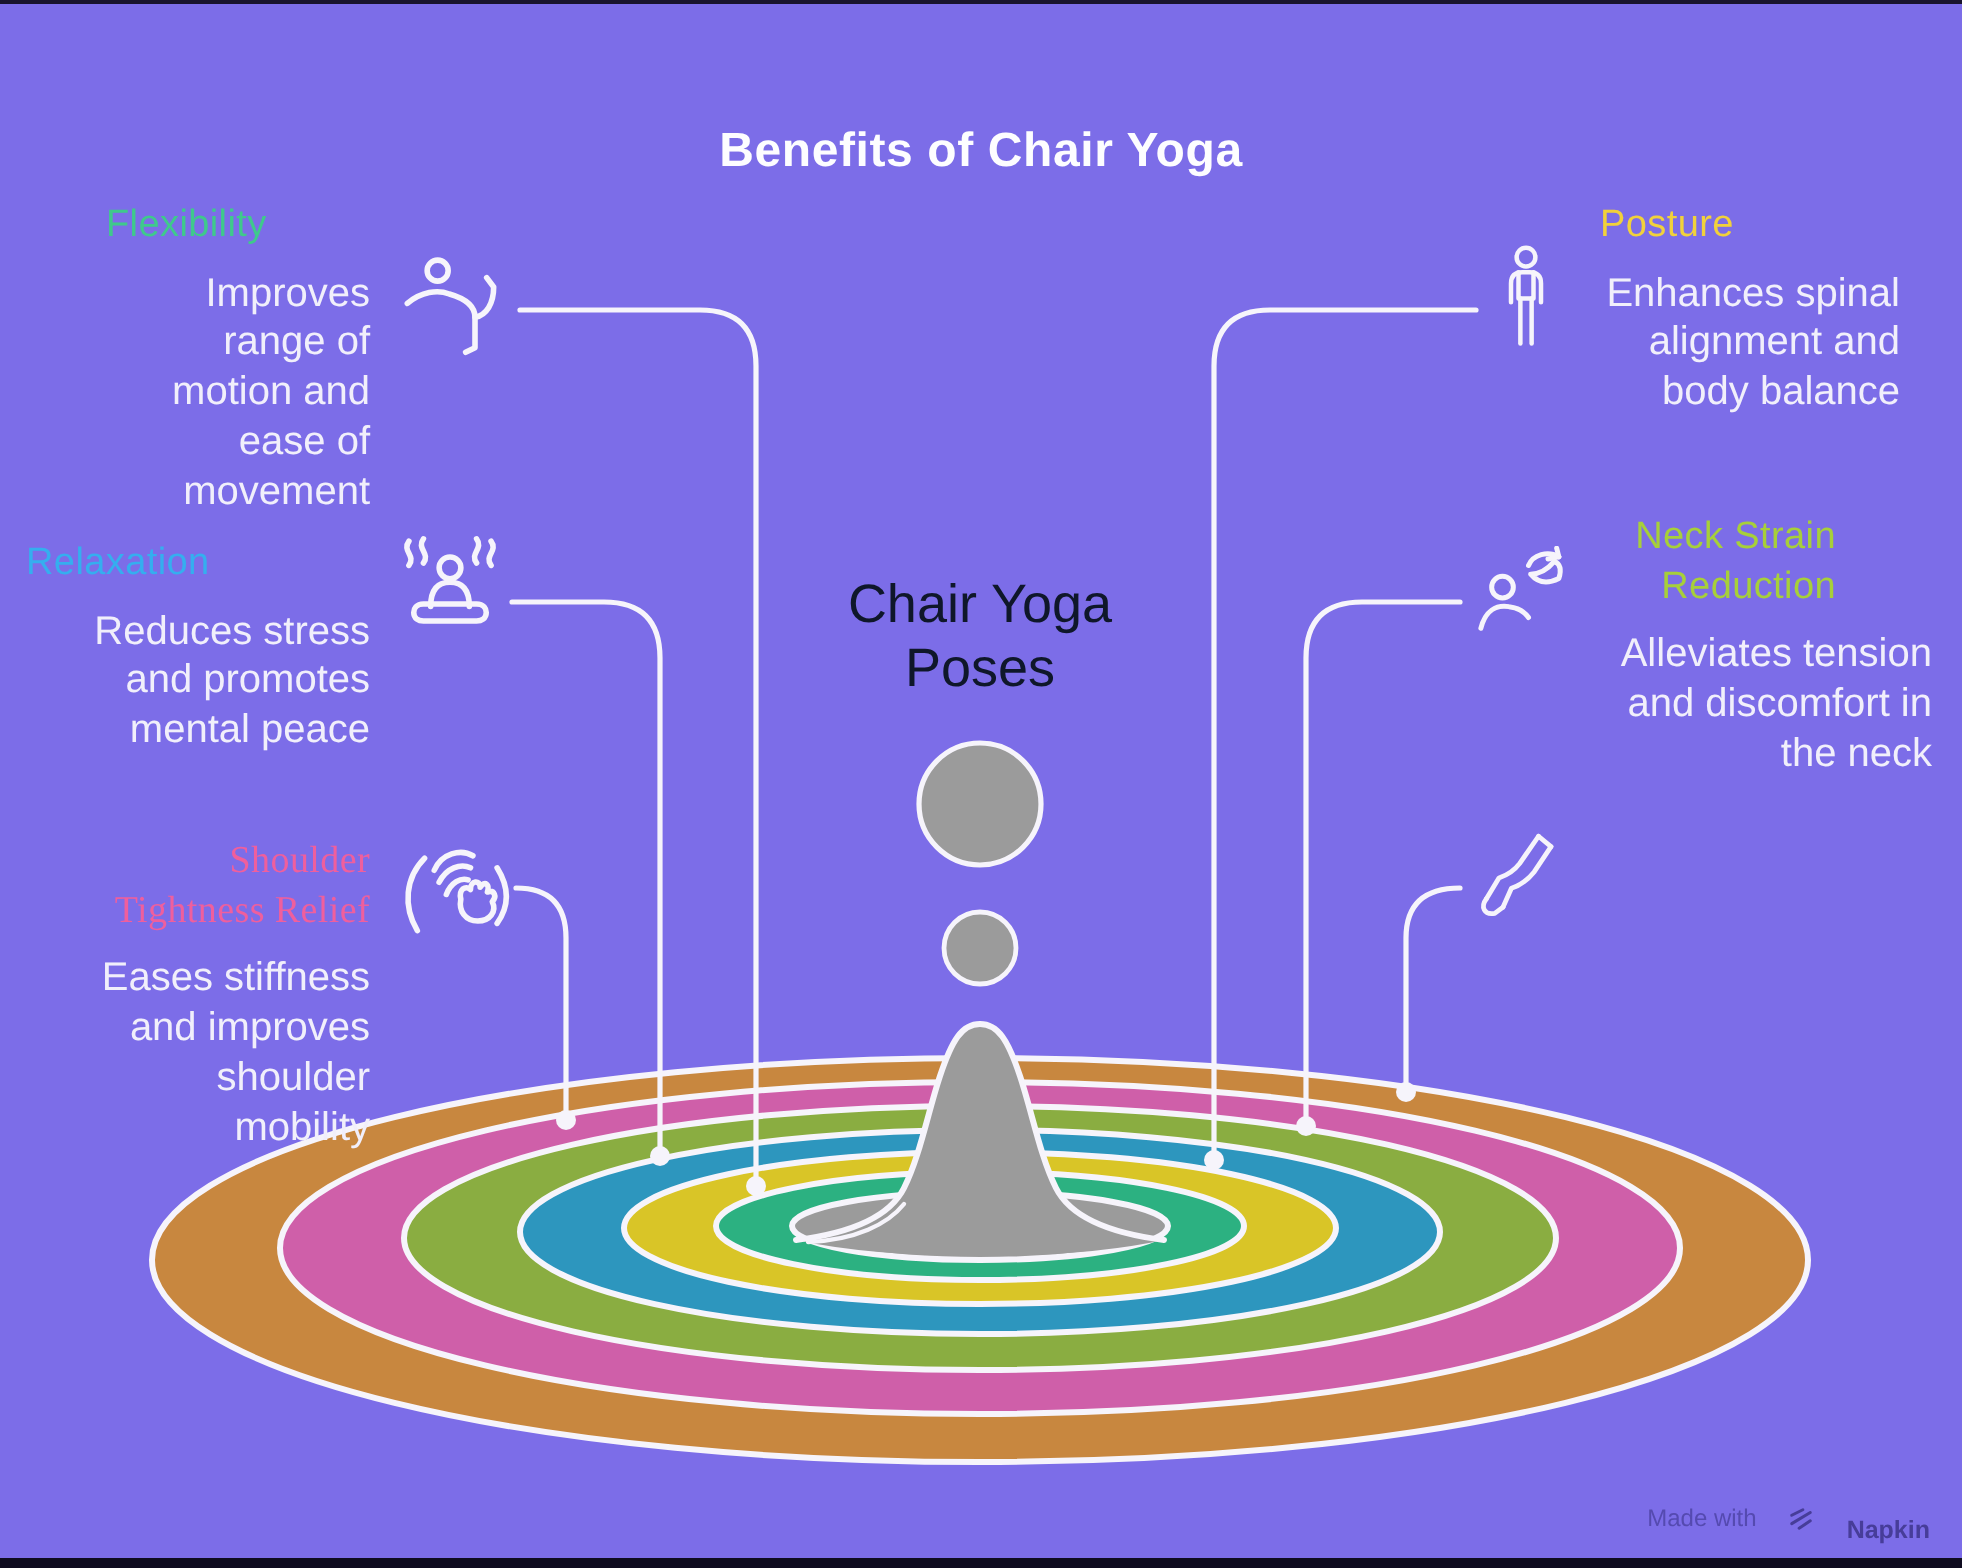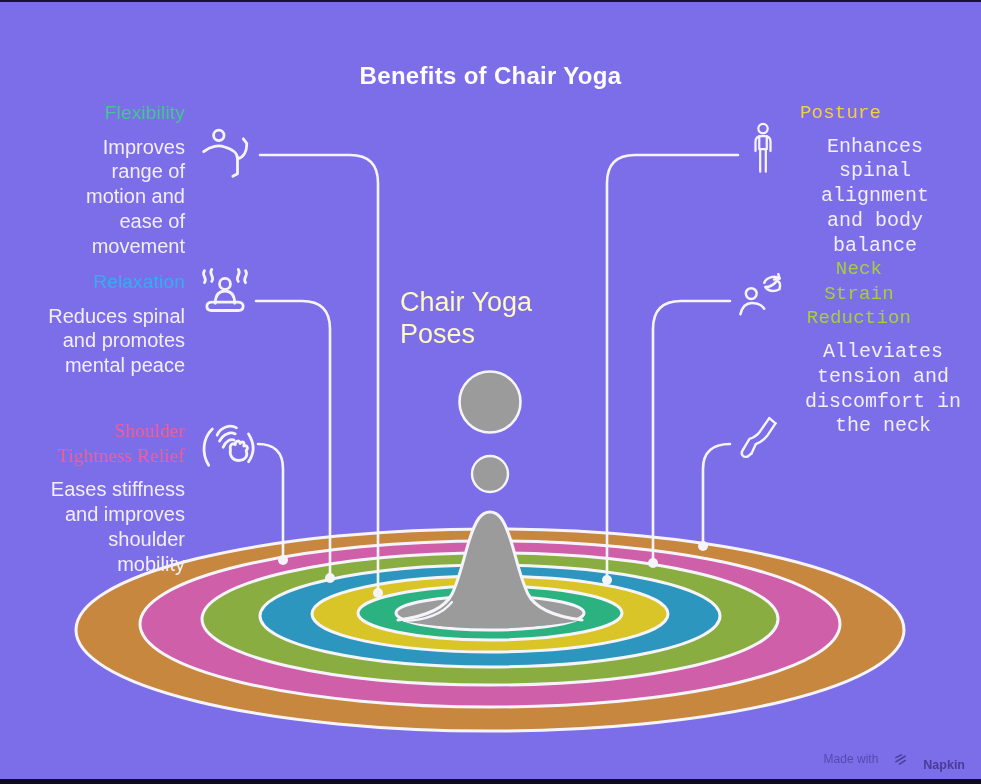--- a/index.html
+++ b/index.html
@@ -9,26 +9,26 @@
     font-family:"Liberation Sans", sans-serif;
   }
   .edge{position:absolute;left:0;width:100%;}
   .edge.top{top:0;height:2px;background:#19142e;}
   .edge.bottom{bottom:0;height:5px;background:#0f0c20;}
   .main-title{
     position:absolute;left:0;top:46px;width:100%;text-align:center;
     font-size:24px;font-weight:700;color:#fdfdff;letter-spacing:.3px;
   }
   .center-label{
-    position:absolute;left:400px;top:287px;width:180px;
-    font-size:27px;font-weight:500;color:#fef9c3;line-height:1.18;
+    position:absolute;left:400px;top:287px;width:180px;text-align:center;
+    font-size:27px;font-weight:500;color:#0f172a;line-height:1.18;
   }
   .benefit{position:absolute;display:flex;flex-direction:column;}
-  .benefit.left{align-items:flex-end;text-align:right;}
-  .benefit.right{align-items:flex-start;text-align:center;font-family:Liberation Mono, monospace;}
+  .benefit.left{align-items:flex-start;text-align:right;}
+  .benefit.right{align-items:flex-start;text-align:right;}
   .benefit h2{
     margin:0;font-size:19px;font-weight:500;line-height:1.3;letter-spacing:.2px;
   }
   .benefit p{
     margin:9px 0 0 0;font-size:20px;font-weight:400;line-height:1.24;
     color:#f1effb;
   }
   .icon-box{position:absolute;}
   svg{display:block;}
   .overlay{position:absolute;left:0;top:0;}
@@ -90,21 +90,21 @@
   <h1 class="main-title" style="color: rgb(253, 253, 255);">Benefits of Chair Yoga</h1>
 
   <div class="center-label">Chair Yoga Poses</div>
 
   <div class="benefit left" style="right:796px;top:101px;">
     <h2 style="color: rgb(63, 201, 140);">Flexibility</h2>
     <p style="width:132px">Improves range of motion and ease of movement</p>
   </div>
   <div class="benefit left" style="right:796px;top:270px;">
     <h2 style="color: rgb(53, 174, 239);">Relaxation</h2>
-    <p style="width:172px">Reduces spinal and promotes mental peace</p>
+    <p style="width:172px">Reduces stress and promotes mental peace</p>
   </div>
   <div class="benefit left" style="right:796px;top:419px;">
     <h2 style="width: 140px; color: rgb(239, 95, 157); font-family: Liberation Serif, serif;">Shoulder Tightness Relief</h2>
     <p style="width:140px">Eases stiffness and improves shoulder mobility</p>
   </div>
 
   <div class="benefit right" style="left:800px;top:101px;">
     <h2 style="color: rgb(241, 209, 59);">Posture</h2>
     <p style="width:150px">Enhances spinal alignment and body balance</p>
   </div>

